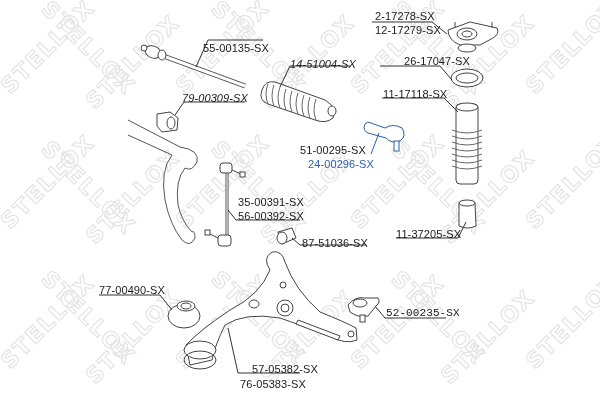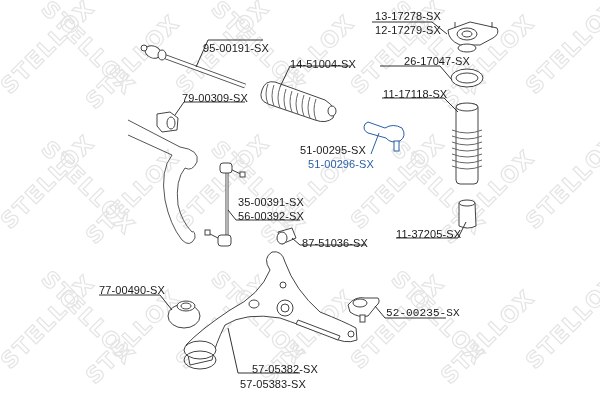--- a/index.html
+++ b/index.html
@@ -190,31 +190,31 @@
 
     <g>
       <path d="M348,305 Q355,296 365,298 L378,298 Q381,302 376,306 L368,316 Q358,318 350,312 Z"></path>
       <ellipse cx="360" cy="303" rx="7" ry="4"></ellipse>
       <rect x="360" y="315" width="5" height="7"></rect>
       <line x1="375" y1="306" x2="385" y2="318" stroke="#333"></line>
       <line x1="385" y1="318" x2="446" y2="318" stroke="#333"></line>
     </g>
   </svg>
 
-  <div class="label" style="left:203px; top:42px;">95-00191-SX</div>
-  <div class="label" style="left:290px; top:58px;">14-51004-SX</div>
-  <div class="label" style="left:182px; top:92px;">79-00309-SX</div>
+  <div class="label" style="left:203px; top:42px;">55-00135-SX</div>
+  <div class="label" style="left:290px; top:58px;font-style:italic;">14-51004-SX</div>
+  <div class="label" style="left:182px; top:92px;font-style:italic;">79-00309-SX</div>
   <div class="label" style="left:300px; top:144px;">51-00295-SX</div>
-  <div class="label blue" style="left:308px; top:158px;">51-00296-SX</div>
-  <div class="label" style="left:375px; top:10px;">13-17278-SX</div>
+  <div class="label blue" style="left:308px; top:158px;">24-00296-SX</div>
+  <div class="label" style="left:375px; top:10px;">2-17278-SX</div>
   <div class="label" style="left:375px; top:24px;">12-17279-SX</div>
   <div class="label" style="left:380px; top:55px;padding-left:24px;">26-17047-SX</div>
   <div class="label" style="left:383px; top:88px;">11-17118-SX</div>
   <div class="label" style="left:396px; top:228px;">11-37205-SX</div>
   <div class="label" style="left:238px; top:196px;">35-00391-SX</div>
   <div class="label" style="left:238px; top:210px;">56-00392-SX</div>
   <div class="label" style="left:302px; top:237px;">87-51036-SX</div>
   <div class="label" style="left:99px; top:284px;">77-00490-SX</div>
   <div class="label" style="left:386px; top:307px;font-family:Liberation Mono, monospace;">52-00235-SX</div>
   <div class="label" style="left:252px; top:363px;">57-05382-SX</div>
-  <div class="label" style="left:240px; top:378px;">57-05383-SX</div>
+  <div class="label" style="left:240px; top:378px;">76-05383-SX</div>
 
 </div>
 
 </body></html>

